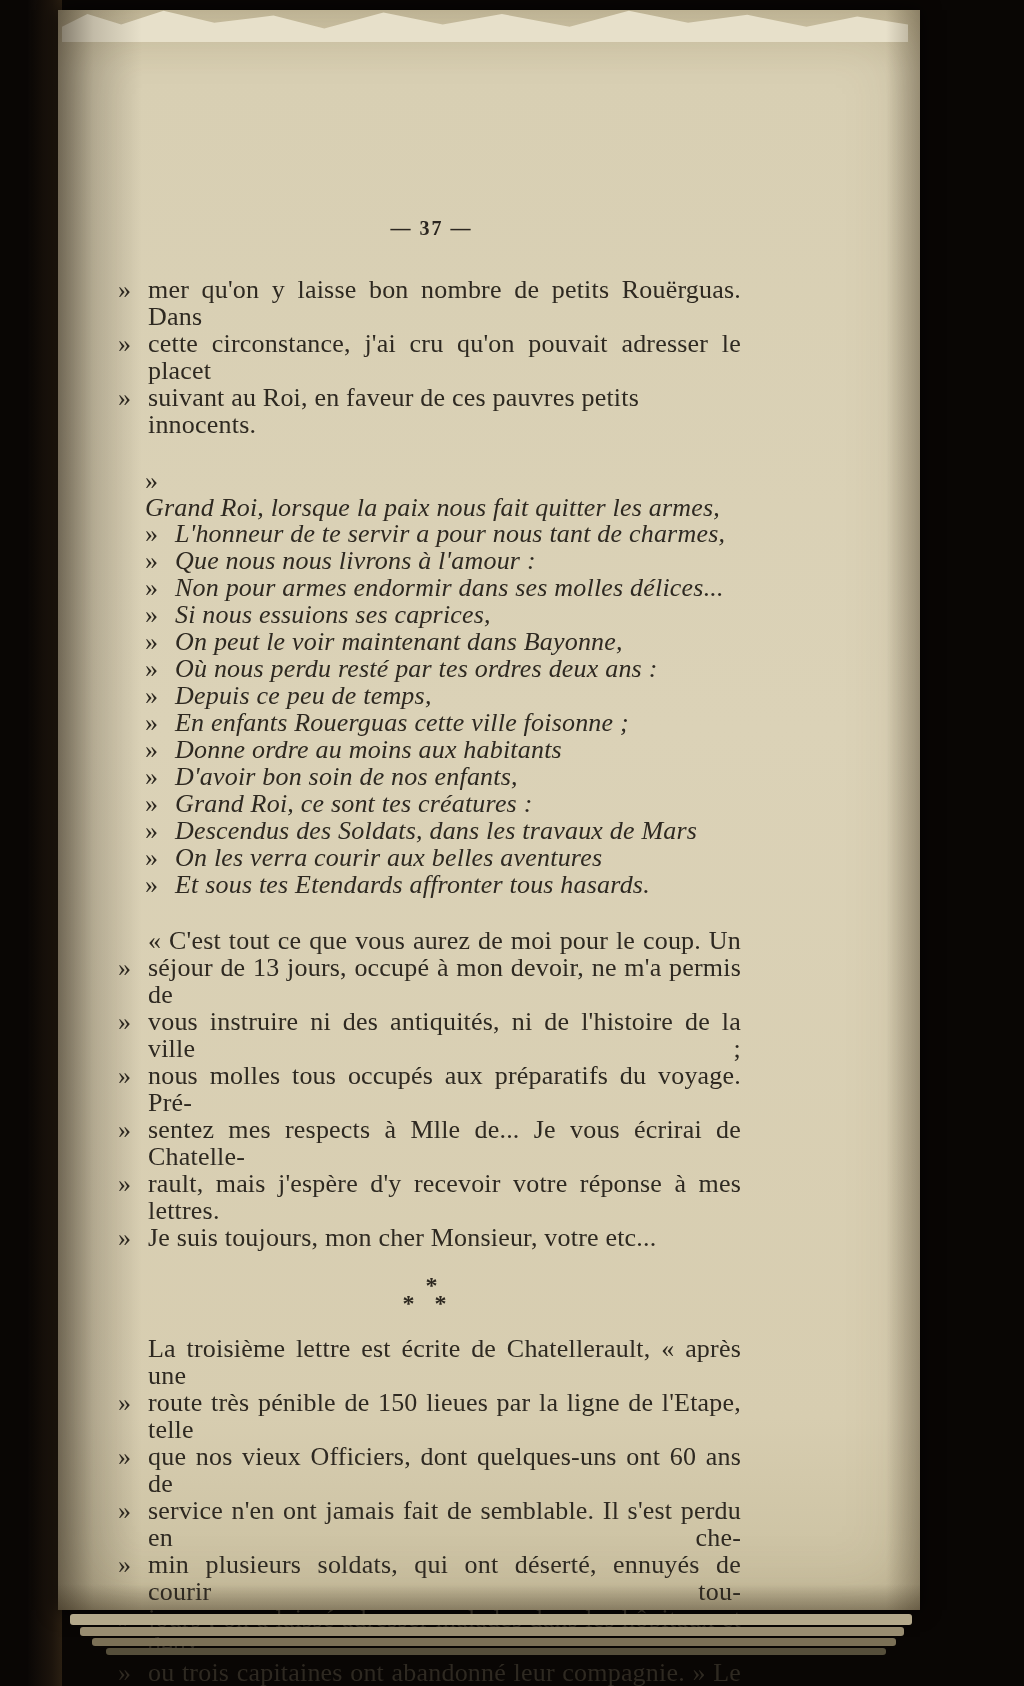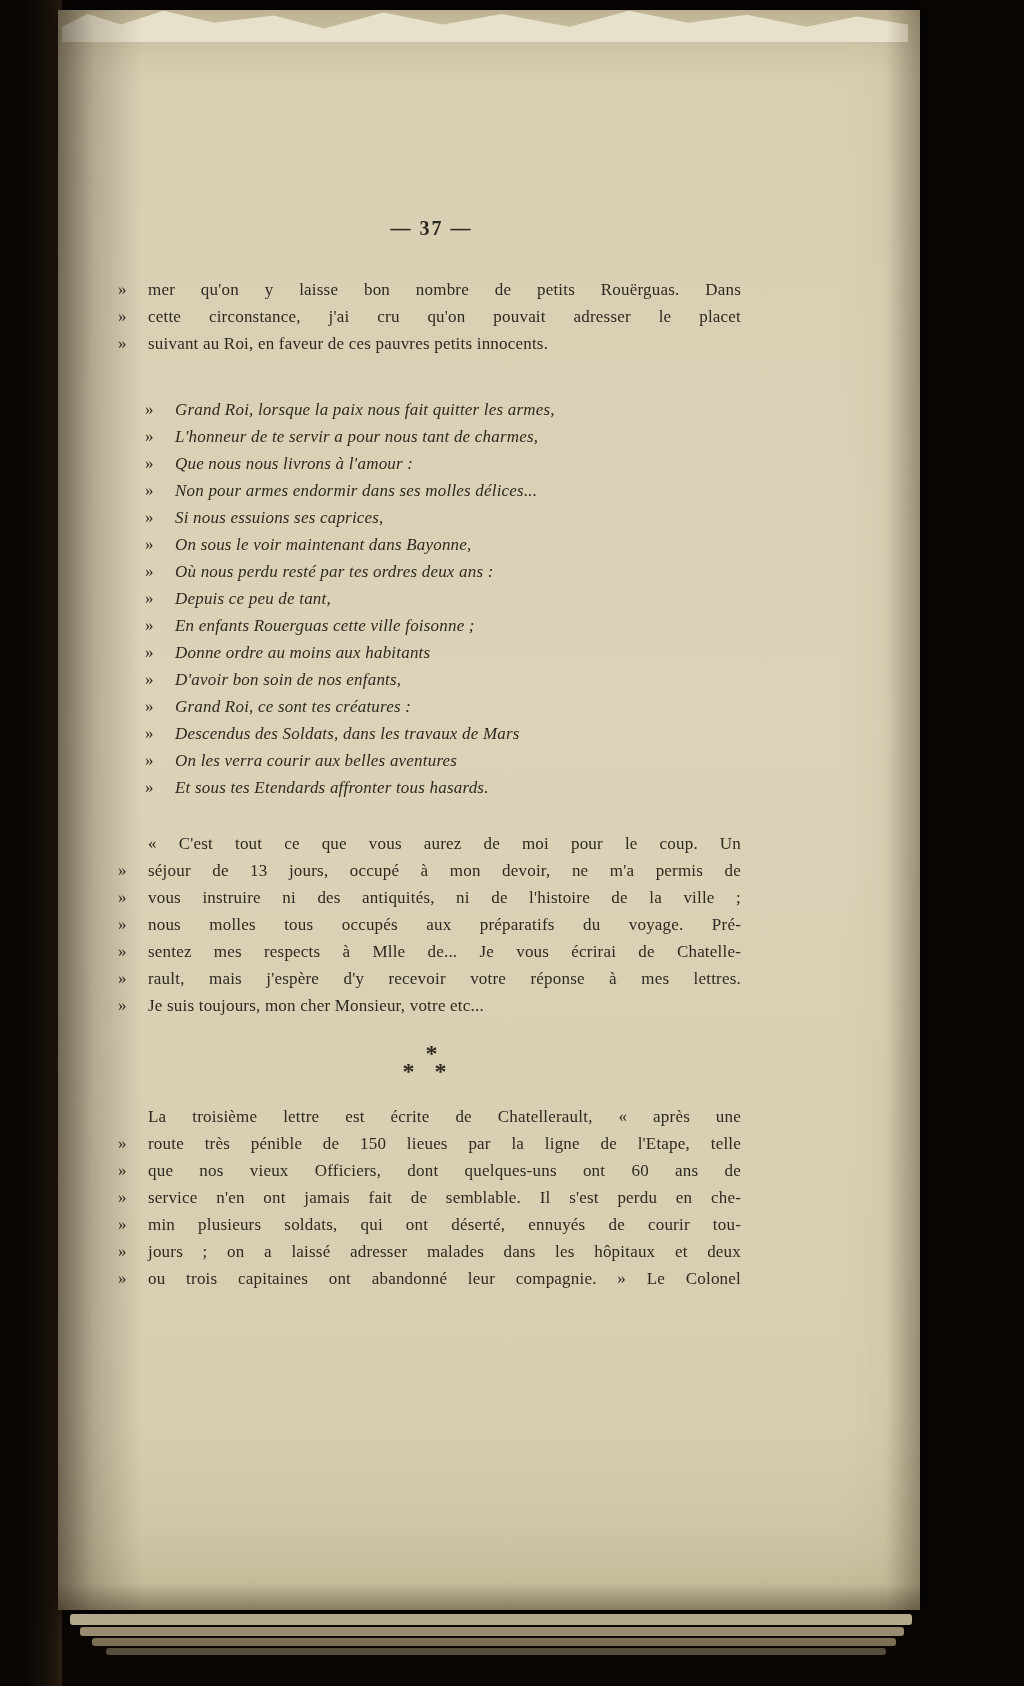--- a/index.html
+++ b/index.html
@@ -72,42 +72,42 @@
   .pageno {
     text-align: center;
     font-size: 20px;
     font-weight: bold;
     letter-spacing: 2px;
     margin-bottom: 36px;
     color: #2b2620;
   }
   .block-para { margin-bottom: 26px; }
   .line {
-    font-size: 17px;
+    font-size: 26px;
     line-height: 27px;
     min-height: 27px;
     letter-spacing: 0.2px;
   }
   .line .mark {
     display: inline-block;
     width: 30px;
     vertical-align: top;
     font-style: normal;
   }
   .line .txt {
     display: inline-block;
     width: calc(100% - 34px);
     vertical-align: top;
   }
   .line.justify .txt {
     text-align: justify;
     text-align-last: justify;
   }
   .block-poem {
-    margin: 40px 0 28px 27px;
+    margin: 30px 0 28px 27px;
     font-style: italic;
   }
   .block-poem .line { line-height: 26.7px; }
   .block-poem .txt { width: auto; }
   .block-asterism {
     text-align: center;
     margin: 16px 0 22px;
     color: #2e2921;
   }
   .ast-top { font-size: 24px; line-height: 16px; font-weight: bold; }
@@ -132,23 +132,23 @@
             <div class="line justify"><span class="mark">»</span><span class="txt">mer qu'on y laisse bon nombre de petits Rouërguas.  Dans</span></div>
             <div class="line justify"><span class="mark">»</span><span class="txt">cette circonstance, j'ai cru qu'on pouvait adresser le placet</span></div>
             <div class="line"><span class="mark">»</span><span class="txt">suivant au Roi, en faveur de ces pauvres petits innocents.</span></div>
           </div>
           <div class="block-poem">
             <div class="line"><span class="mark">»</span><span class="txt">Grand Roi, lorsque la paix nous fait quitter les armes,</span></div>
             <div class="line"><span class="mark">»</span><span class="txt">L'honneur de te servir a pour nous tant de charmes,</span></div>
             <div class="line"><span class="mark">»</span><span class="txt">Que nous nous livrons à l'amour :</span></div>
             <div class="line"><span class="mark">»</span><span class="txt">Non pour armes endormir dans ses molles délices...</span></div>
             <div class="line"><span class="mark">»</span><span class="txt">Si nous essuions ses caprices,</span></div>
-            <div class="line"><span class="mark">»</span><span class="txt">On sous le voir maintenant dans Bayonne,</span></div>
+            <div class="line"><span class="mark">»</span><span class="txt">On peut le voir maintenant dans Bayonne,</span></div>
             <div class="line"><span class="mark">»</span><span class="txt">Où nous perdu resté par tes ordres deux ans :</span></div>
-            <div class="line"><span class="mark">»</span><span class="txt">Depuis ce peu de tant,</span></div>
+            <div class="line"><span class="mark">»</span><span class="txt">Depuis ce peu de temps,</span></div>
             <div class="line"><span class="mark">»</span><span class="txt">En enfants Rouerguas cette ville foisonne ;</span></div>
             <div class="line"><span class="mark">»</span><span class="txt">Donne ordre au moins aux habitants</span></div>
             <div class="line"><span class="mark">»</span><span class="txt">D'avoir bon soin de nos enfants,</span></div>
             <div class="line"><span class="mark">»</span><span class="txt">Grand Roi, ce sont tes créatures :</span></div>
             <div class="line"><span class="mark">»</span><span class="txt">Descendus des Soldats, dans les travaux de Mars</span></div>
             <div class="line"><span class="mark">»</span><span class="txt">On les verra courir aux belles aventures</span></div>
             <div class="line"><span class="mark">»</span><span class="txt">Et sous tes Etendards affronter tous hasards.</span></div>
           </div>
           <div class="block-para">
             <div class="line justify"><span class="mark"></span><span class="txt">« C'est tout ce que vous aurez de moi pour le coup.  Un</span></div>

